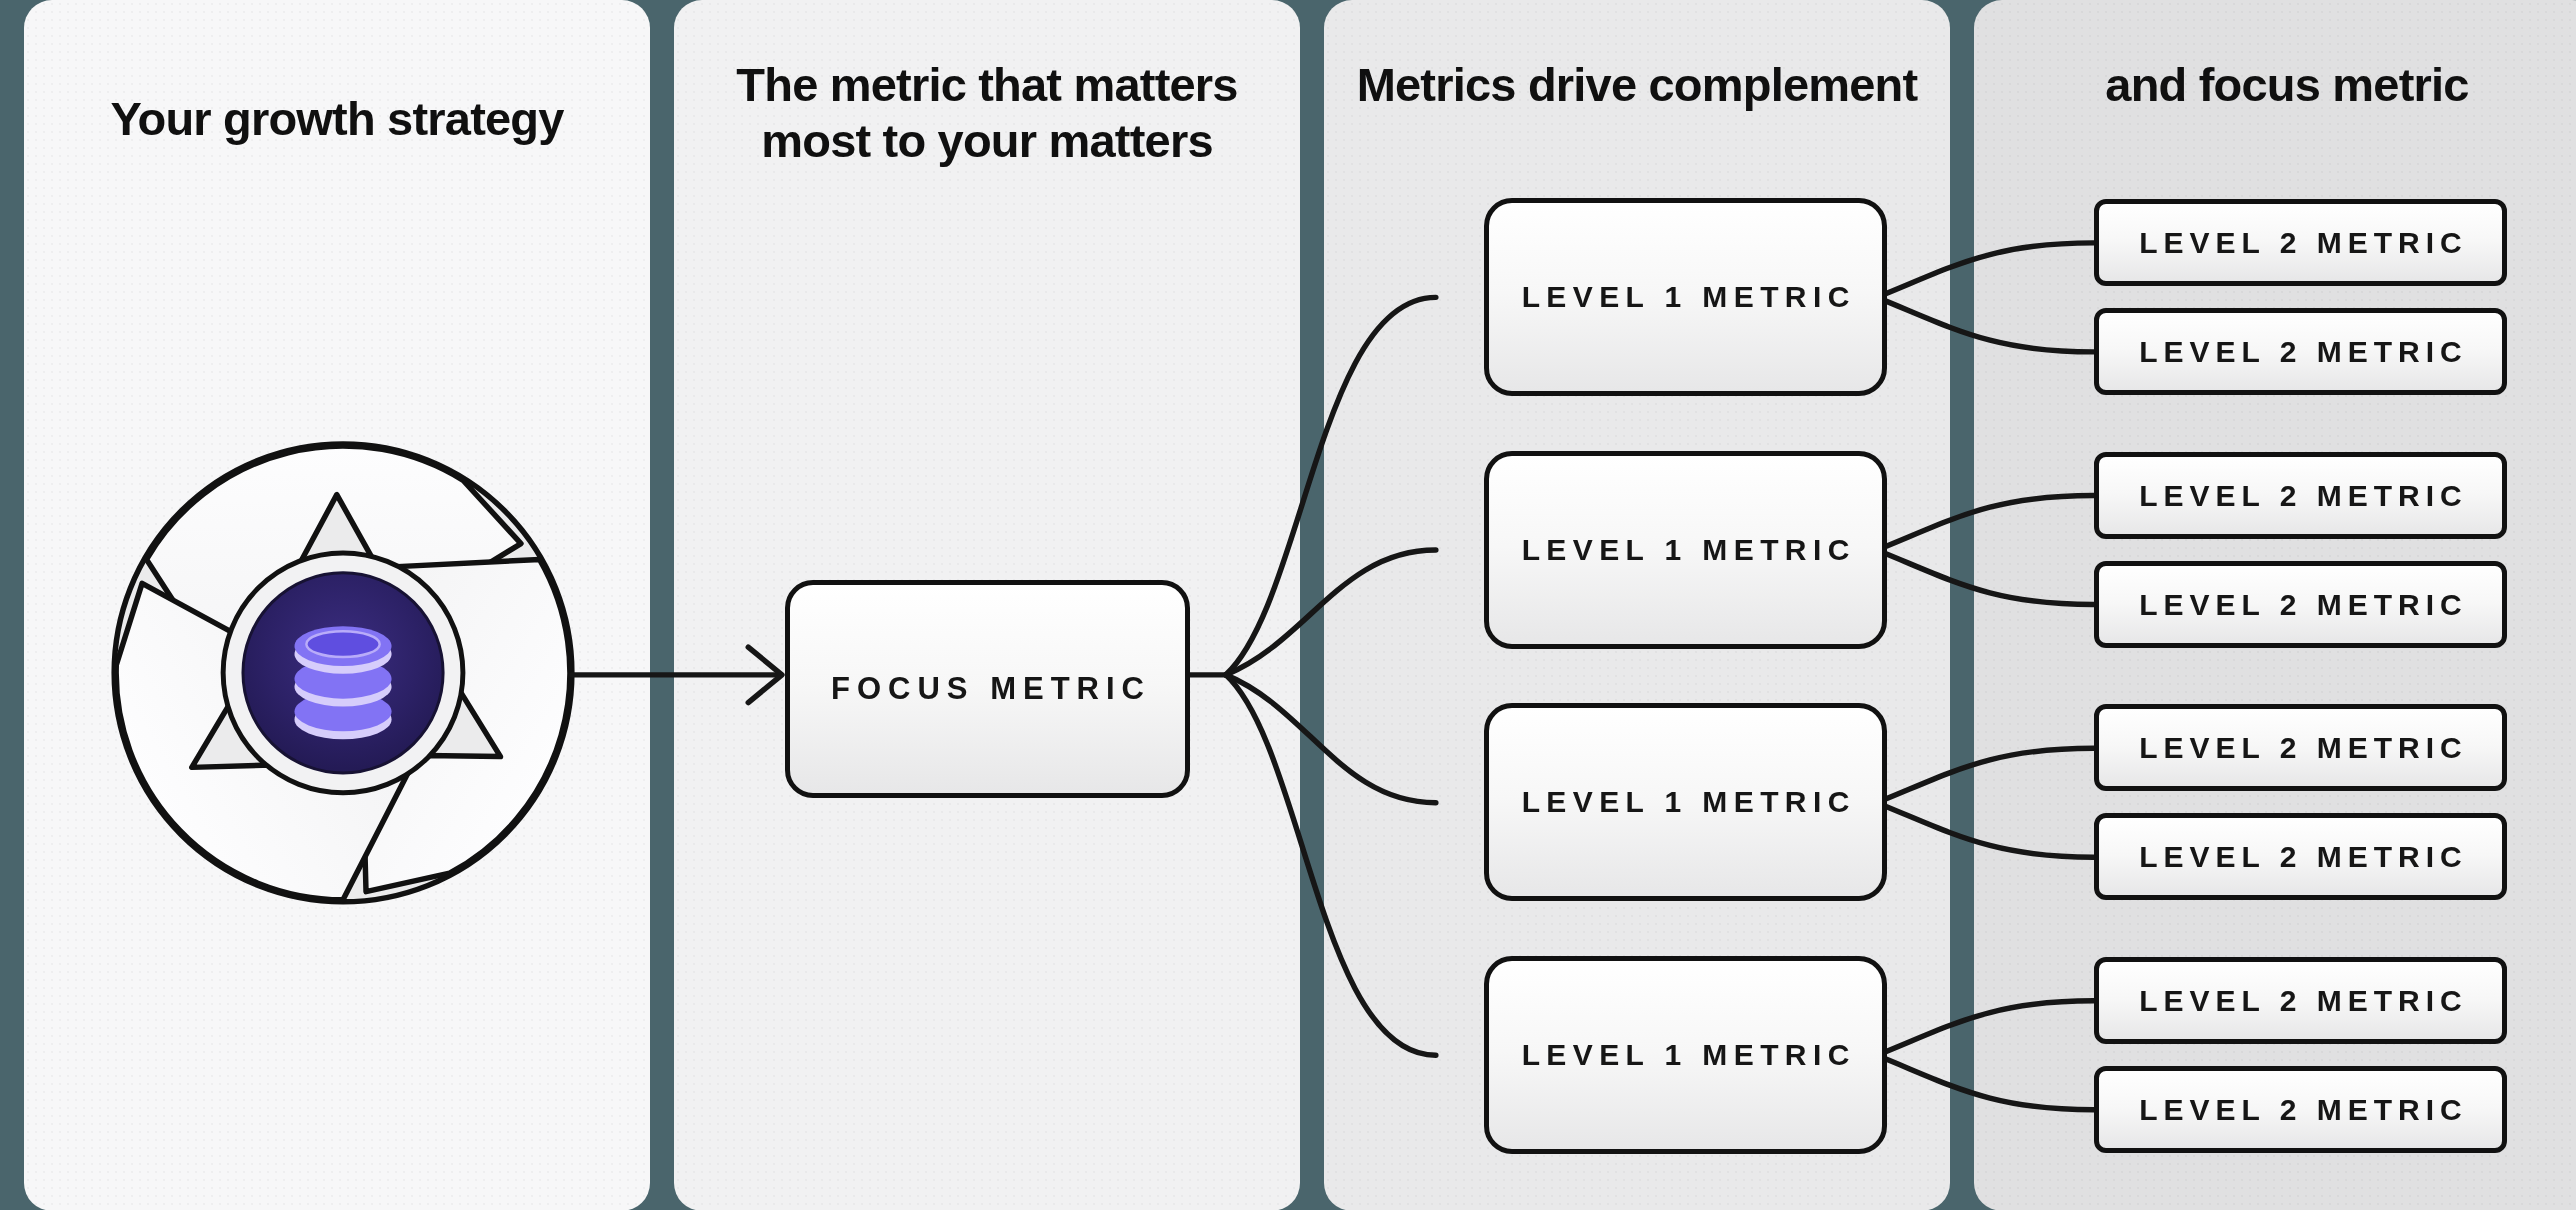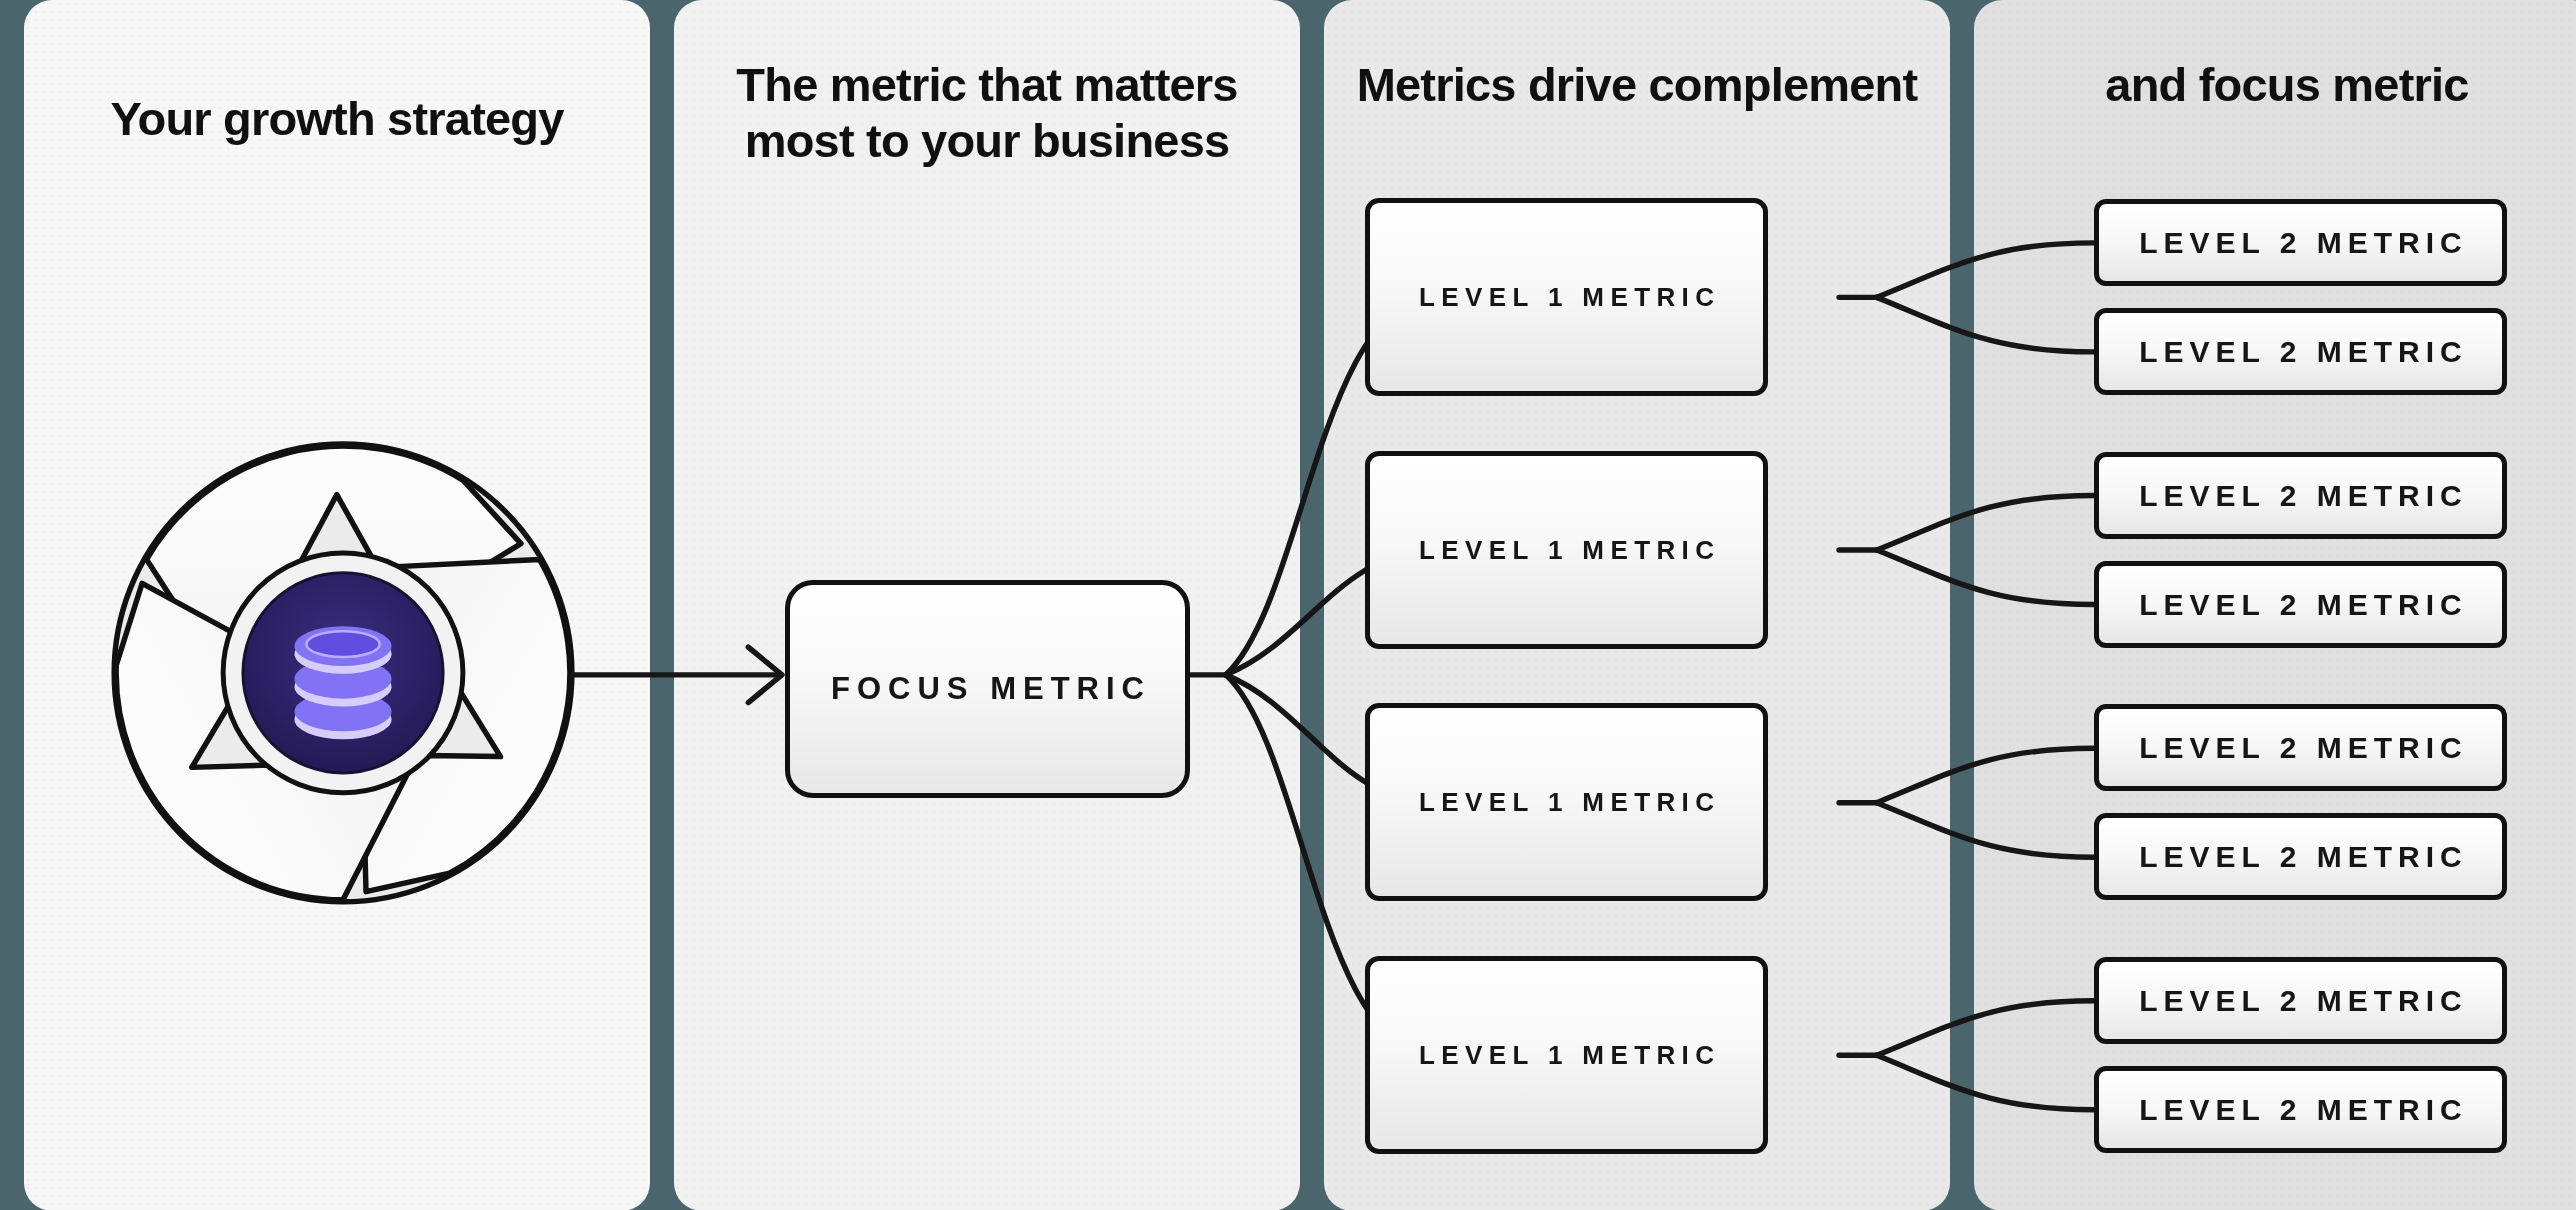--- a/index.html
+++ b/index.html
@@ -77,24 +77,24 @@
   }
   .focus-box {
     left: 761px; top: 580px;
     width: 405px; height: 218px;
     border-radius: 28px;
     font-size: 31px;
     letter-spacing: 7px;
     text-indent: 7px;
   }
   .l1-box {
-    left: 1341px;
+    left: 1460px;
     width: 403px; height: 198px;
-    border-radius: 14px;
-    font-size: 26px;
+    border-radius: 28px;
+    font-size: 30px;
     letter-spacing: 6.4px;
     text-indent: 6.4px;
   }
   .l2-box {
     left: 2070px;
     width: 413px; height: 87px;
     border-radius: 12px;
     font-size: 30px;
     letter-spacing: 6px;
     text-indent: 6px;
@@ -107,21 +107,21 @@
 
   <div class="panel panel-1">
     <div class="panel-title">
       <div>Your growth strategy</div>
     </div>
   </div>
 
   <div class="panel panel-2">
     <div class="panel-title">
       <div>The metric that matters</div>
-      <div>most to your business</div>
+      <div>most to your matters</div>
     </div>
   </div>
 
   <div class="panel panel-3">
     <div class="panel-title">
       <div>Metrics drive complement</div>
     </div>
   </div>
 
   <div class="panel panel-4">

